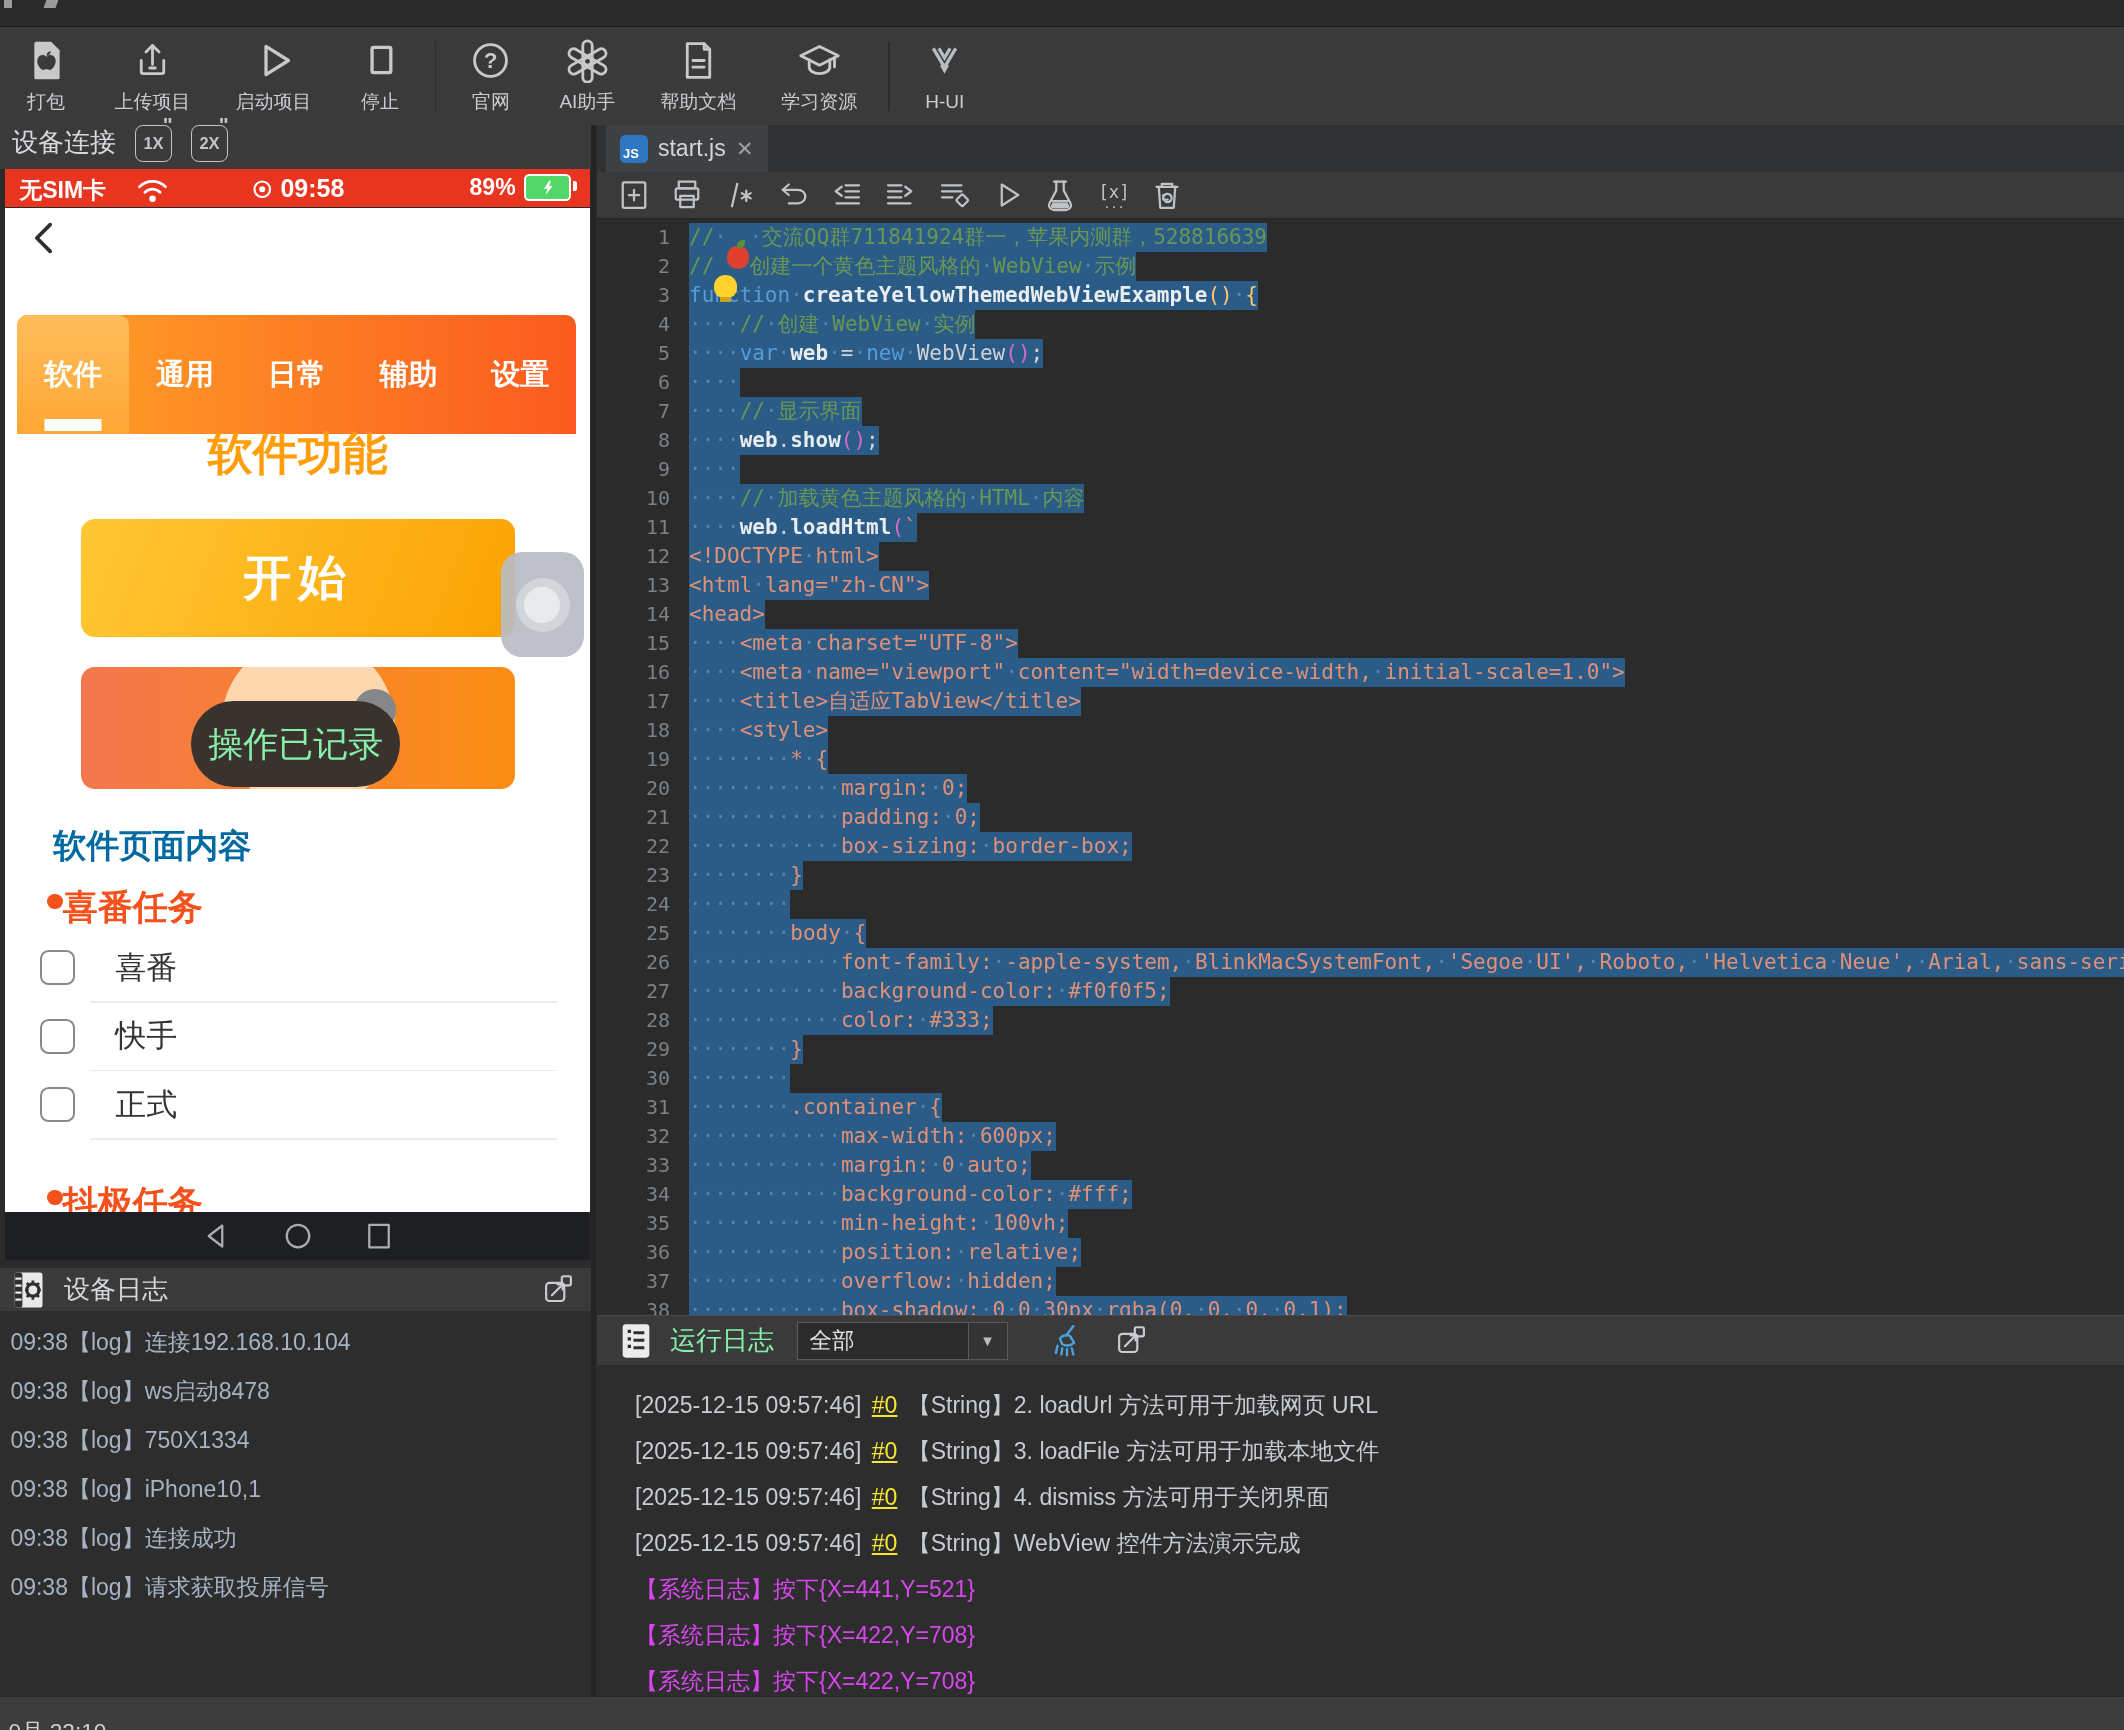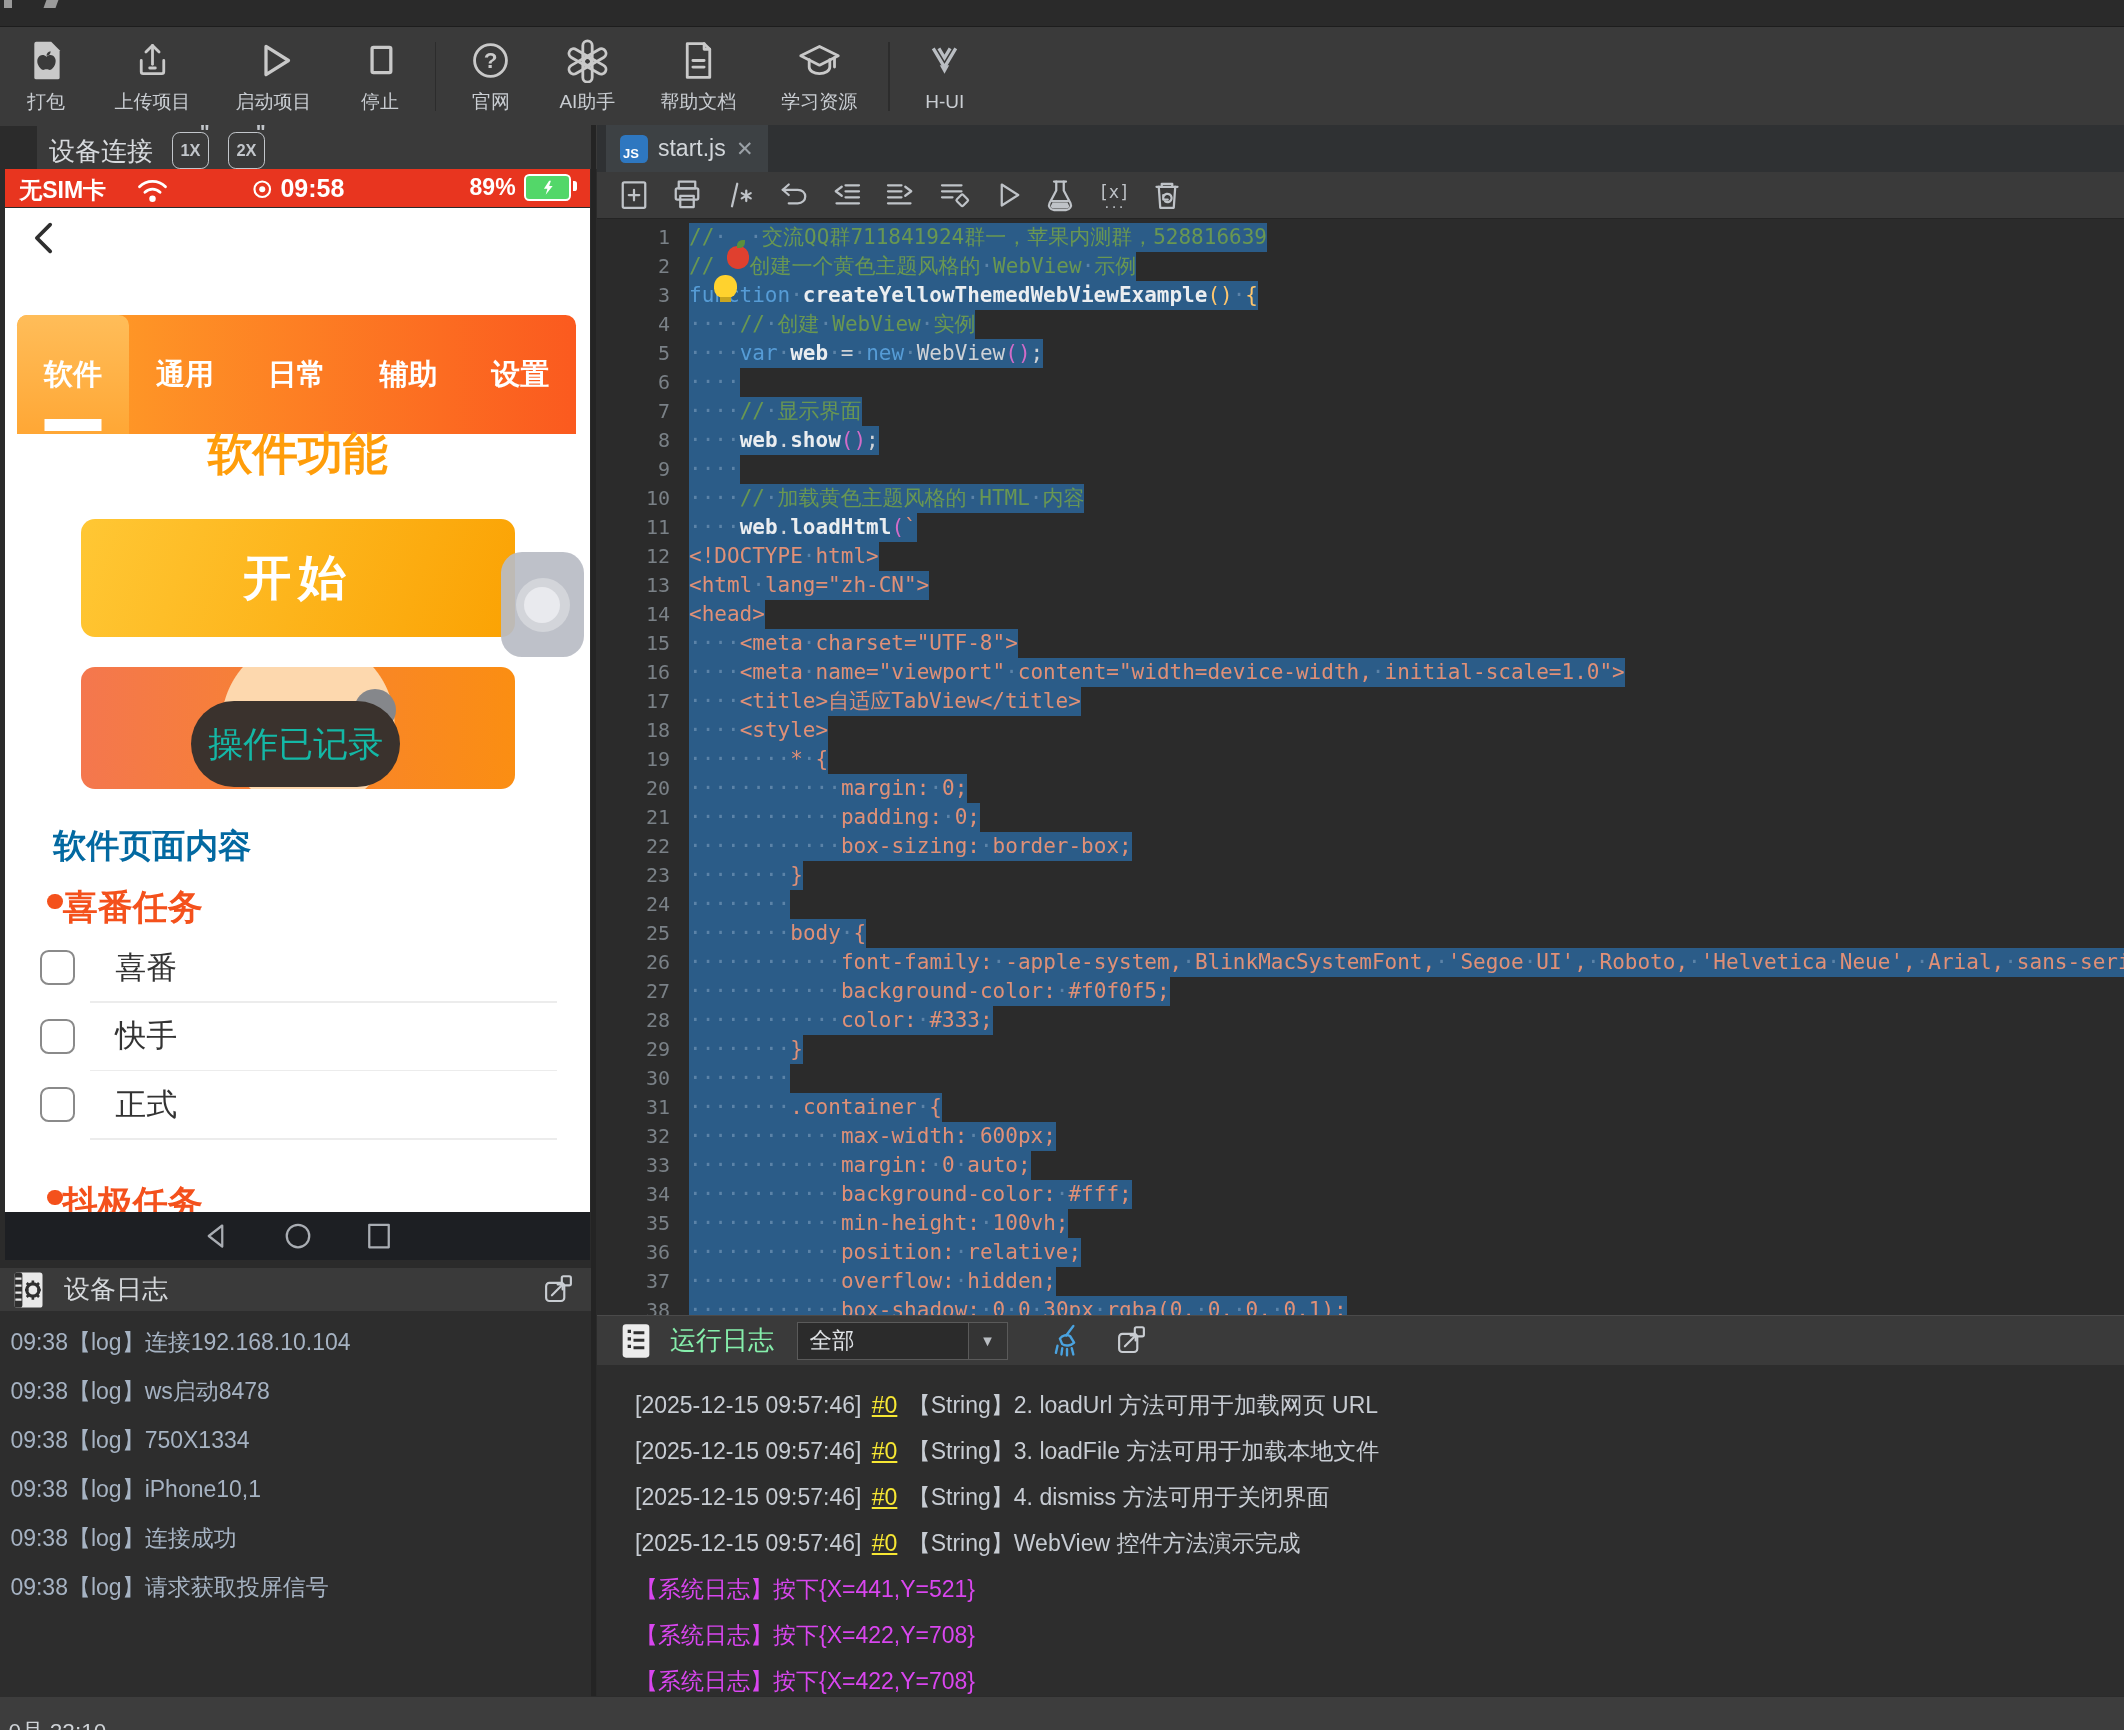--- a/index.html
+++ b/index.html
@@ -12,21 +12,21 @@
   .toolbar{position:absolute;left:0;top:27px;width:2125px;height:99px;background:#3a3a3a;
            display:flex;align-items:center;}
   .titem{display:flex;flex-direction:column;align-items:center;justify-content:center;gap:5.2px;
          padding:0 22.5px;height:100%;cursor:default;}
   .titem svg{display:block;}
   .tlabel{font-size:19px;color:#c9cdd2;white-space:nowrap;text-align:center;}
   .tsep{width:1.7px;height:69px;background:#2c2c2c;margin:0 8.6px;}
   .ico{stroke:#c9c9c9;fill:none;stroke-width:3;stroke-linecap:round;stroke-linejoin:round;}
   
   .left-header{position:absolute;left:0;top:125px;width:591px;height:44px;background:#3a3a3a;
-               display:flex;align-items:flex-end;border-bottom:0.9px solid #2a2a2a;margin-left:37px;}
+               display:flex;align-items:flex-start;border-bottom:0.9px solid #2a2a2a;}
   .lh-title{font-size:26px;color:#d6d9dd;margin-left:12px;}
   .zoombtn{position:relative;width:35px;height:35px;border:1.7px solid #c2c6cb;border-radius:7.8px;color:#c2c6cb;
            font-size:16.4px;font-weight:bold;display:flex;align-items:center;justify-content:center;margin-left:19px;}
   .zoombtn::after{content:'"';position:absolute;top:-13px;right:-1.7px;font-size:21px;color:#c2c6cb;}
   .p-status{position:absolute;left:5.2px;top:169px;width:585px;height:38px;background:#e8351f;color:#fff;}
   .carrier{position:absolute;left:14px;top:6px;font-size:23px;font-weight:bold;}
   .wifi{position:absolute;left:130px;top:7.8px;}
   .ptime{position:absolute;left:0;right:0;top:5.2px;text-align:center;font-size:25px;font-weight:bold;}
   .pbat{position:absolute;right:19px;top:5.2px;display:flex;align-items:center;gap:8.6px;font-size:23px;font-weight:bold;}
   .batt{width:43px;height:22.5px;border:2.6px solid #fff;border-radius:5.2px;background:#53d769;position:relative;
@@ -45,21 +45,21 @@
             background:linear-gradient(110deg,#ffc734,#fba203);display:flex;align-items:center;justify-content:center;
             color:#fff;font-size:48px;font-weight:bold;letter-spacing:7px;}
   .assistive{position:absolute;left:496px;top:344px;width:83px;height:105px;border-radius:21px;background:rgba(185,188,196,.92);}
   .assistive::before{content:"";position:absolute;left:14.7px;top:26px;width:54px;height:54px;border-radius:50%;background:#d3d5da;}
   .assistive::after{content:"";position:absolute;left:23px;top:35px;width:36px;height:36px;border-radius:50%;background:#e9eaee;}
   .btn2{position:absolute;left:76px;top:459px;width:434px;height:122px;border-radius:14px;
         background:radial-gradient(circle 105px at 227px 57px,#fdd8ae 0 86px,rgba(253,216,174,0) 87px),
                    linear-gradient(90deg,#f4774e,#fb8e12);}
   .toastdot{position:absolute;left:349px;top:481px;width:42px;height:42px;border-radius:50%;background:#85878b;}
   .toast{position:absolute;left:186px;top:493px;width:209px;height:86px;border-radius:45px;background:#3a322d;
-         color:#14b8a6;display:flex;align-items:center;justify-content:center;font-size:35px;}
+         color:#86efac;display:flex;align-items:center;justify-content:center;font-size:35px;}
   .sectitle{position:absolute;left:48px;top:616px;font-size:33px;font-weight:bold;color:#0369a1;}
   .pgroup{position:absolute;display:flex;align-items:center;color:#f4511c;font-size:35px;font-weight:bold;}
   .bullet{width:15.6px;height:15.6px;border-radius:50%;background:#f4511c;margin-top:-12px;}
   .tasklist{position:absolute;left:35px;top:726px;width:522px;}
   .taskrow{height:67px;display:flex;align-items:center;}
   .cbox{width:31px;height:31px;border:2.6px solid #8a8a8a;border-radius:8.6px;background:#fff;}
   .clab{margin-left:40px;font-size:31px;color:#333;}
   .tdiv{margin-left:50px;width:467px;height:1.7px;background:#ececec;}
   .p-nav{position:absolute;left:5.2px;top:1212px;width:585px;height:48px;background:#1d1f23;
          display:flex;align-items:center;justify-content:center;gap:45px;}

